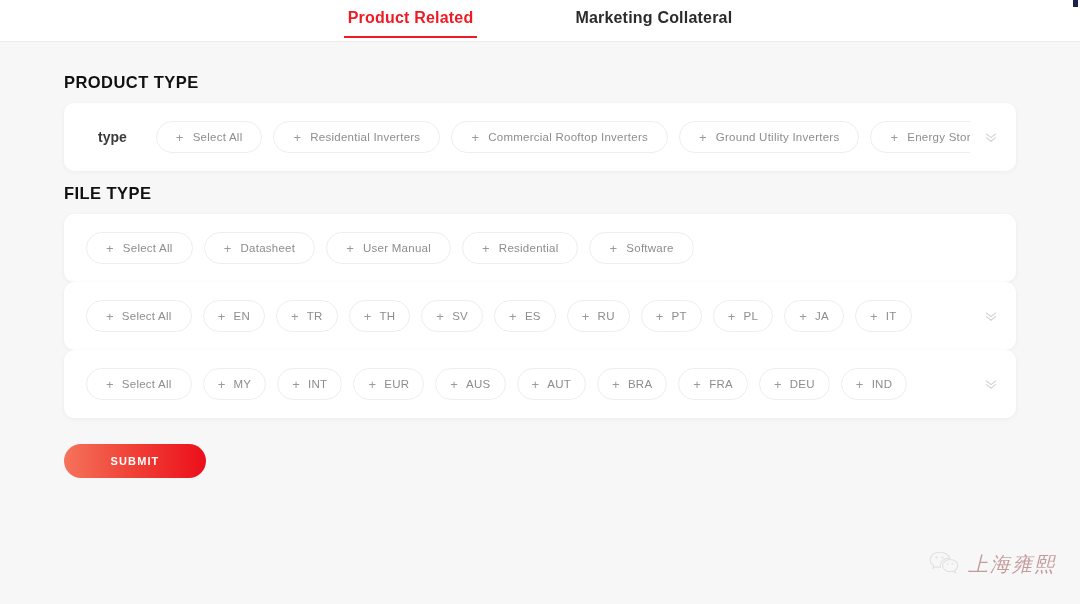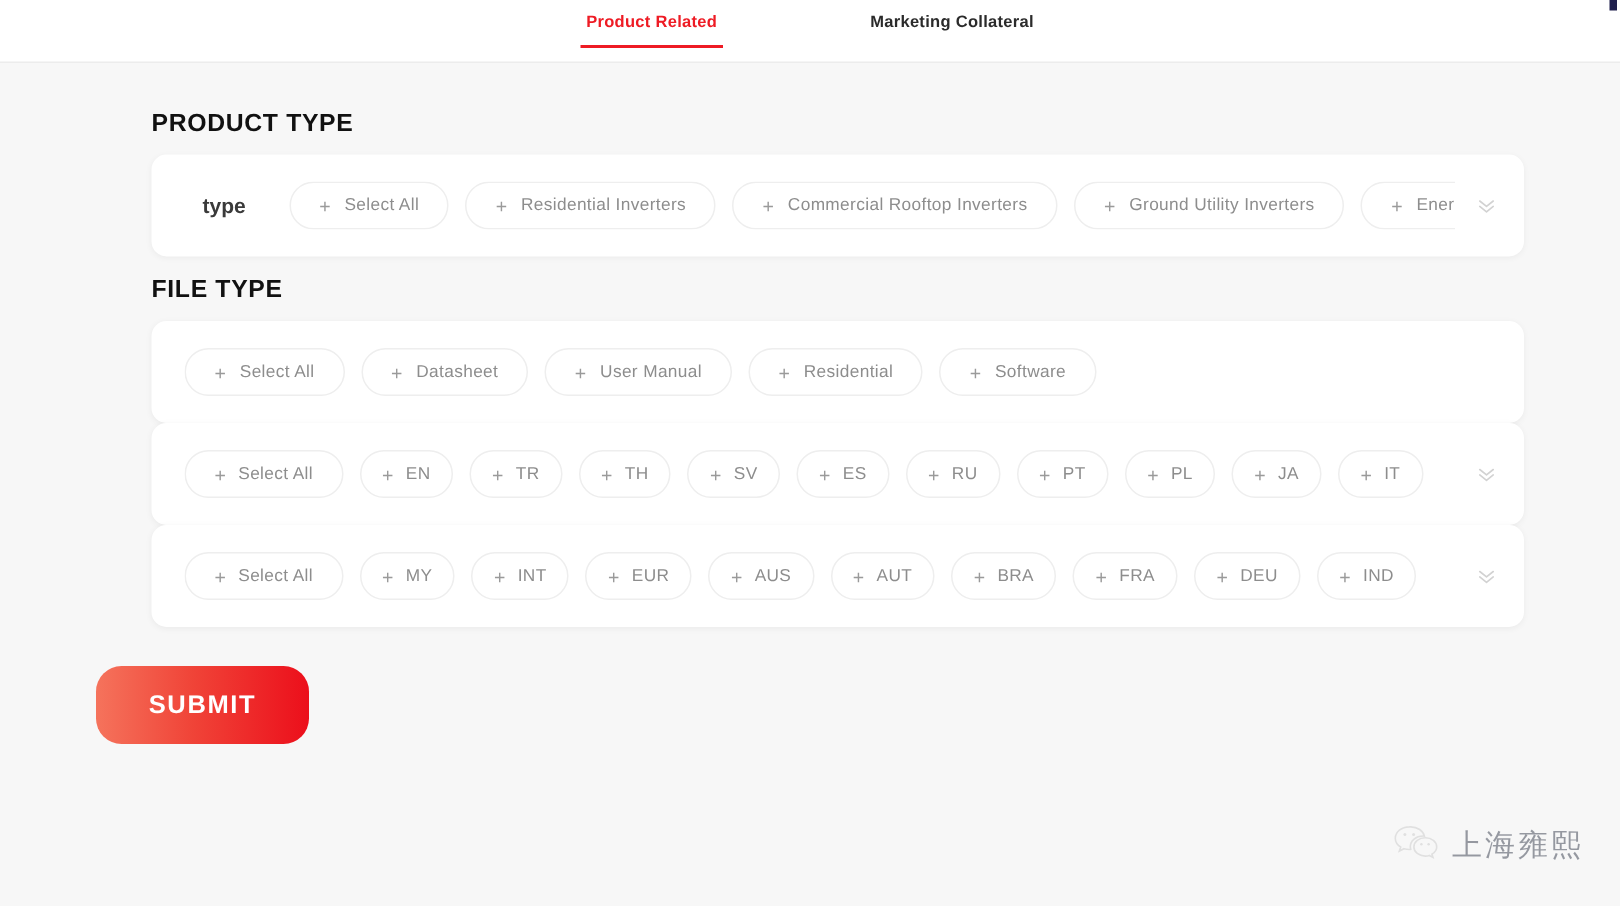--- a/index.html
+++ b/index.html
@@ -23,21 +23,21 @@
     display: flex;
     align-items: flex-start;
     justify-content: center;
     gap: 94px;
     position: relative;
     border-bottom: 1px solid #ececec;
   }
 
   .tab {
     position: relative;
-    font-size: 11px;
+    font-size: 16px;
     font-weight: bold;
     letter-spacing: .2px;
     color: #2b2b2b;
     padding: 9px 4px 0 4px;
     cursor: pointer;
     white-space: nowrap;
   }
 
   .tab.active { color: #ee1b24; }
 
@@ -46,21 +46,21 @@
     position: absolute;
     left: 0;
     right: 0;
     bottom: -11px;
     height: 2.5px;
     background: #ee1b24;
   }
 
   
   .content {
-    padding: 18px 64px 0 101px;
+    padding: 18px 64px 0 64px;
   }
 
   .section { margin-bottom: 0; }
 
   .section-title {
     font-size: 16.5px;
     font-weight: bold;
     letter-spacing: .45px;
     color: #111111;
     margin: 13px 0 11px 0;
@@ -142,47 +142,48 @@
     cursor: pointer;
   }
 
   .expand svg { display: block; }
 
   
   .submit-wrap { padding: 26px 64px 0 64px; }
 
   .submit-btn {
     width: 142px;
-    height: 52px;
+    height: 34px;
     border: none;
     border-radius: 17px;
     background: linear-gradient(90deg, #f5735c 0%, #f04438 45%, #ec0f1b 100%);
     color: #ffffff;
     font-family: "Liberation Sans", sans-serif;
-    font-size: 17px;
+    font-size: 11px;
     font-weight: bold;
     letter-spacing: 1.1px;
     cursor: pointer;
   }
 
   
   .watermark {
     position: absolute;
     right: 24px;
     bottom: 26px;
     display: flex;
     align-items: center;
     gap: 9px;
     opacity: .42;
     user-select: none;
   }
 
   .watermark .wm-text {
     font-size: 20px;
-    color: #0f172a;
+    color: #7f1d1d;
+    font-style: italic;
     letter-spacing: 2px;
     font-family: "DejaVu Sans", sans-serif;
   }
 
   .corner-dot {
     position: absolute;
     top: 0;
     right: 2px;
     width: 5px;
     height: 7px;

